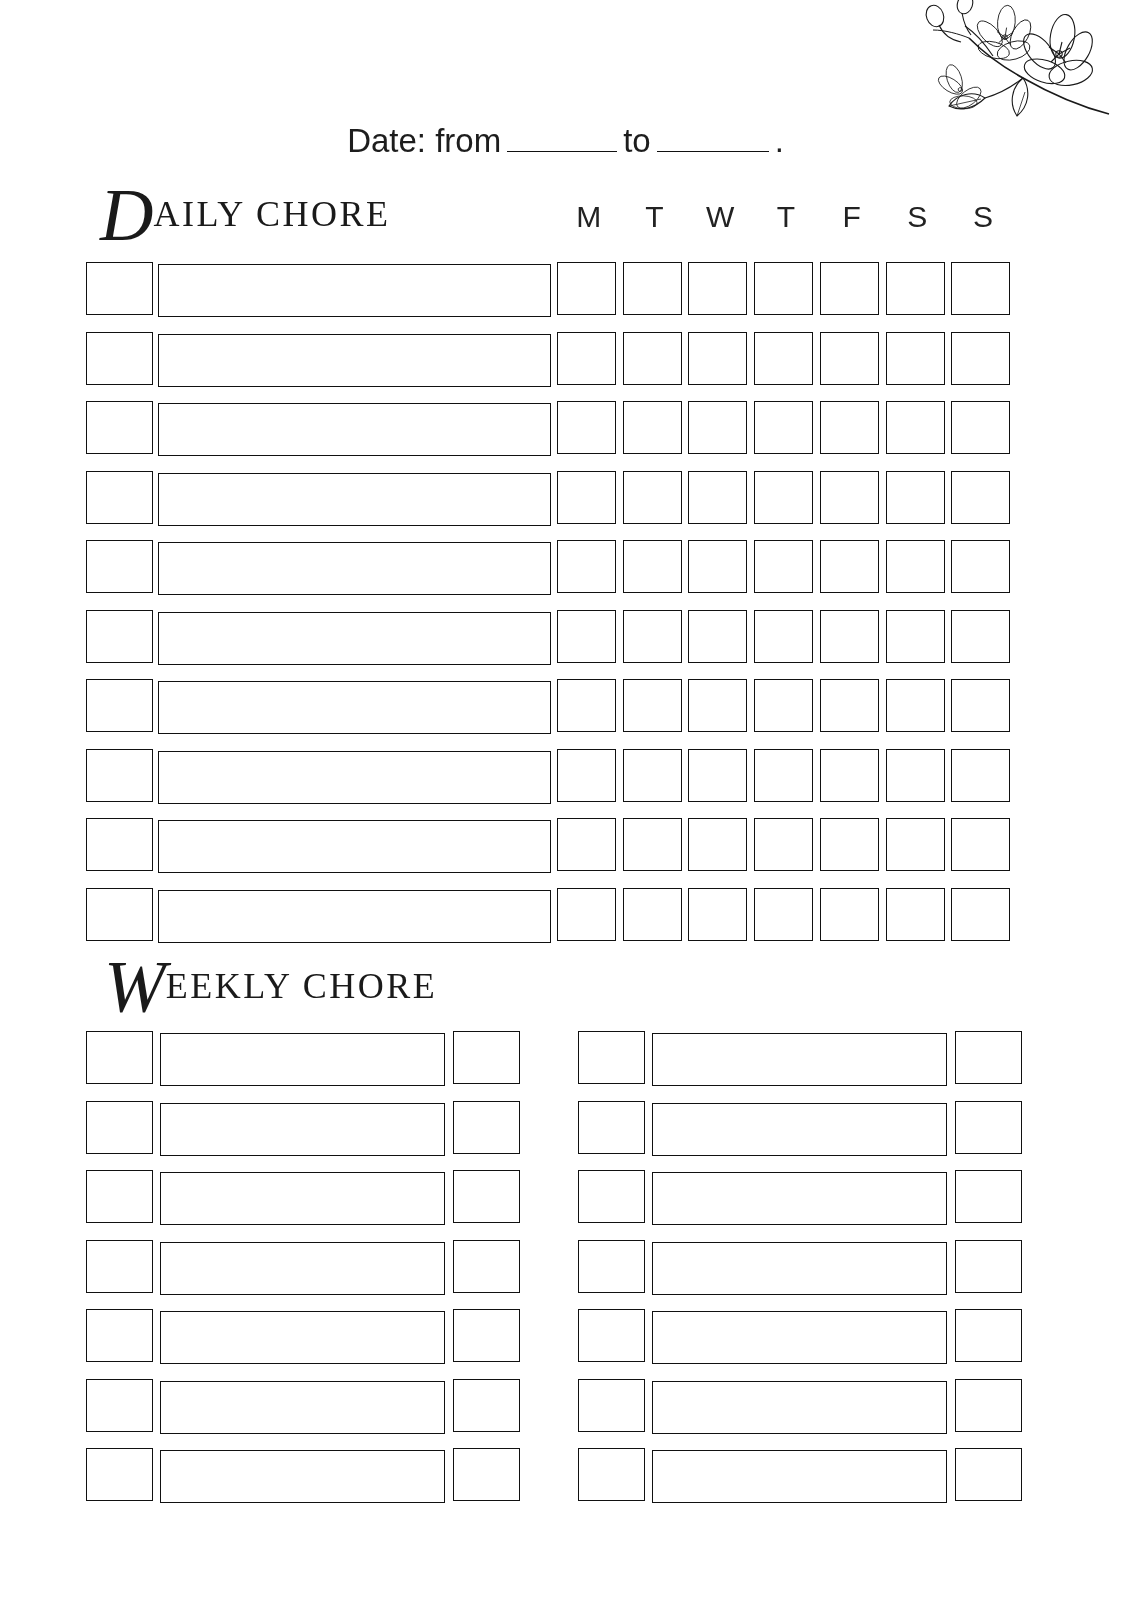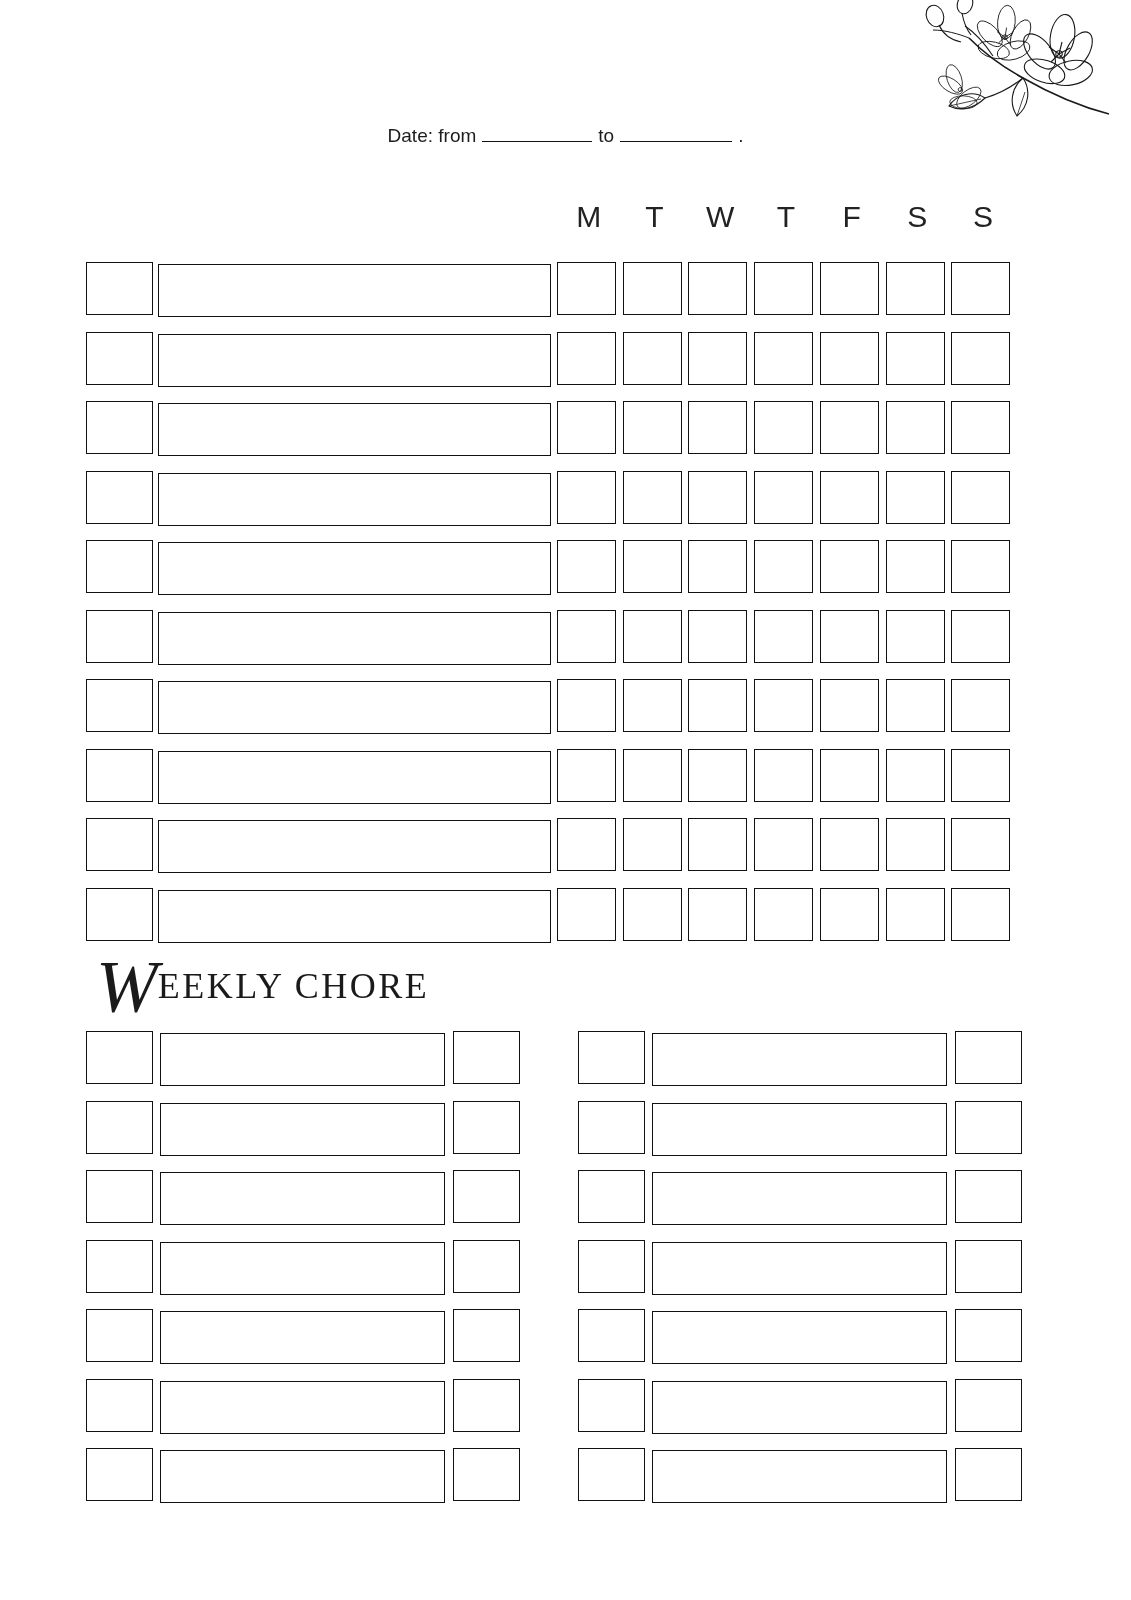--- a/index.html
+++ b/index.html
@@ -36,21 +36,21 @@
     font-weight: 400;
     color: #111;
   }
 
   .date-line {
     position: absolute;
     top: 122px;
     left: 0;
     width: 1131px;
     text-align: center;
-    font-size: 19px;
+    font-size: 33px;
     color: #1d1d1d;
     font-family: "Liberation Sans", sans-serif;
   }
   .date-line .blank {
     display: inline-block;
     border-bottom: 1.6px solid #111;
     height: 19px;
     margin: 0 6px;
     vertical-align: baseline;
   }
@@ -169,20 +169,23 @@
         <path d="M96 44 C86 40, 72 36, 60 36" stroke-width="1"></path>
       </g>
     </svg>
   </div>
 
 
   <div class="date-line">
     <span>Date: from</span><span class="blank blank-long"></span><span>to</span><span class="blank blank-short"></span><span>.</span>
   </div>
 
+  <div class="section-head" style="left:100px; top:186px;">
+    <span class="drop-cap">D</span><span class="head-rest">AILY CHORE</span>
+  </div>
 
   <div class="daylabels">
     <span>M</span>
     <span>T</span>
     <span>W</span>
     <span>T</span>
     <span>F</span>
     <span>S</span>
     <span>S</span>
   </div>
@@ -273,21 +276,21 @@
       <div class="bx" style="left: 158px; top: 889.5px; width: 393px; height: 53px;"></div>
       <div class="bx" style="left: 557px; top: 887.5px; width: 59px; height: 53px;"></div>
       <div class="bx" style="left: 622.7px; top: 887.5px; width: 59px; height: 53px;"></div>
       <div class="bx" style="left: 688.4px; top: 887.5px; width: 59px; height: 53px;"></div>
       <div class="bx" style="left: 754.1px; top: 887.5px; width: 59px; height: 53px;"></div>
       <div class="bx" style="left: 819.8px; top: 887.5px; width: 59px; height: 53px;"></div>
       <div class="bx" style="left: 885.5px; top: 887.5px; width: 59px; height: 53px;"></div>
       <div class="bx" style="left: 951.2px; top: 887.5px; width: 59px; height: 53px;"></div>
     </div>
 
-  <div class="section-head" style="left:96px; top:958px;">
+  <div class="section-head" style="left:104px; top:958px;">
     <span class="drop-cap">W</span><span class="head-rest">EEKLY CHORE</span>
   </div>
 
   <div class="weekly-grid" id="weekly-grid">
       <div class="bx" style="left: 86px; top: 1031px; width: 67px; height: 53px;"></div>
       <div class="bx" style="left: 160px; top: 1033px; width: 285px; height: 53px;"></div>
       <div class="bx" style="left: 453px; top: 1031px; width: 67px; height: 53px;"></div>
       <div class="bx" style="left: 86px; top: 1100.5px; width: 67px; height: 53px;"></div>
       <div class="bx" style="left: 160px; top: 1102.5px; width: 285px; height: 53px;"></div>
       <div class="bx" style="left: 453px; top: 1100.5px; width: 67px; height: 53px;"></div>

